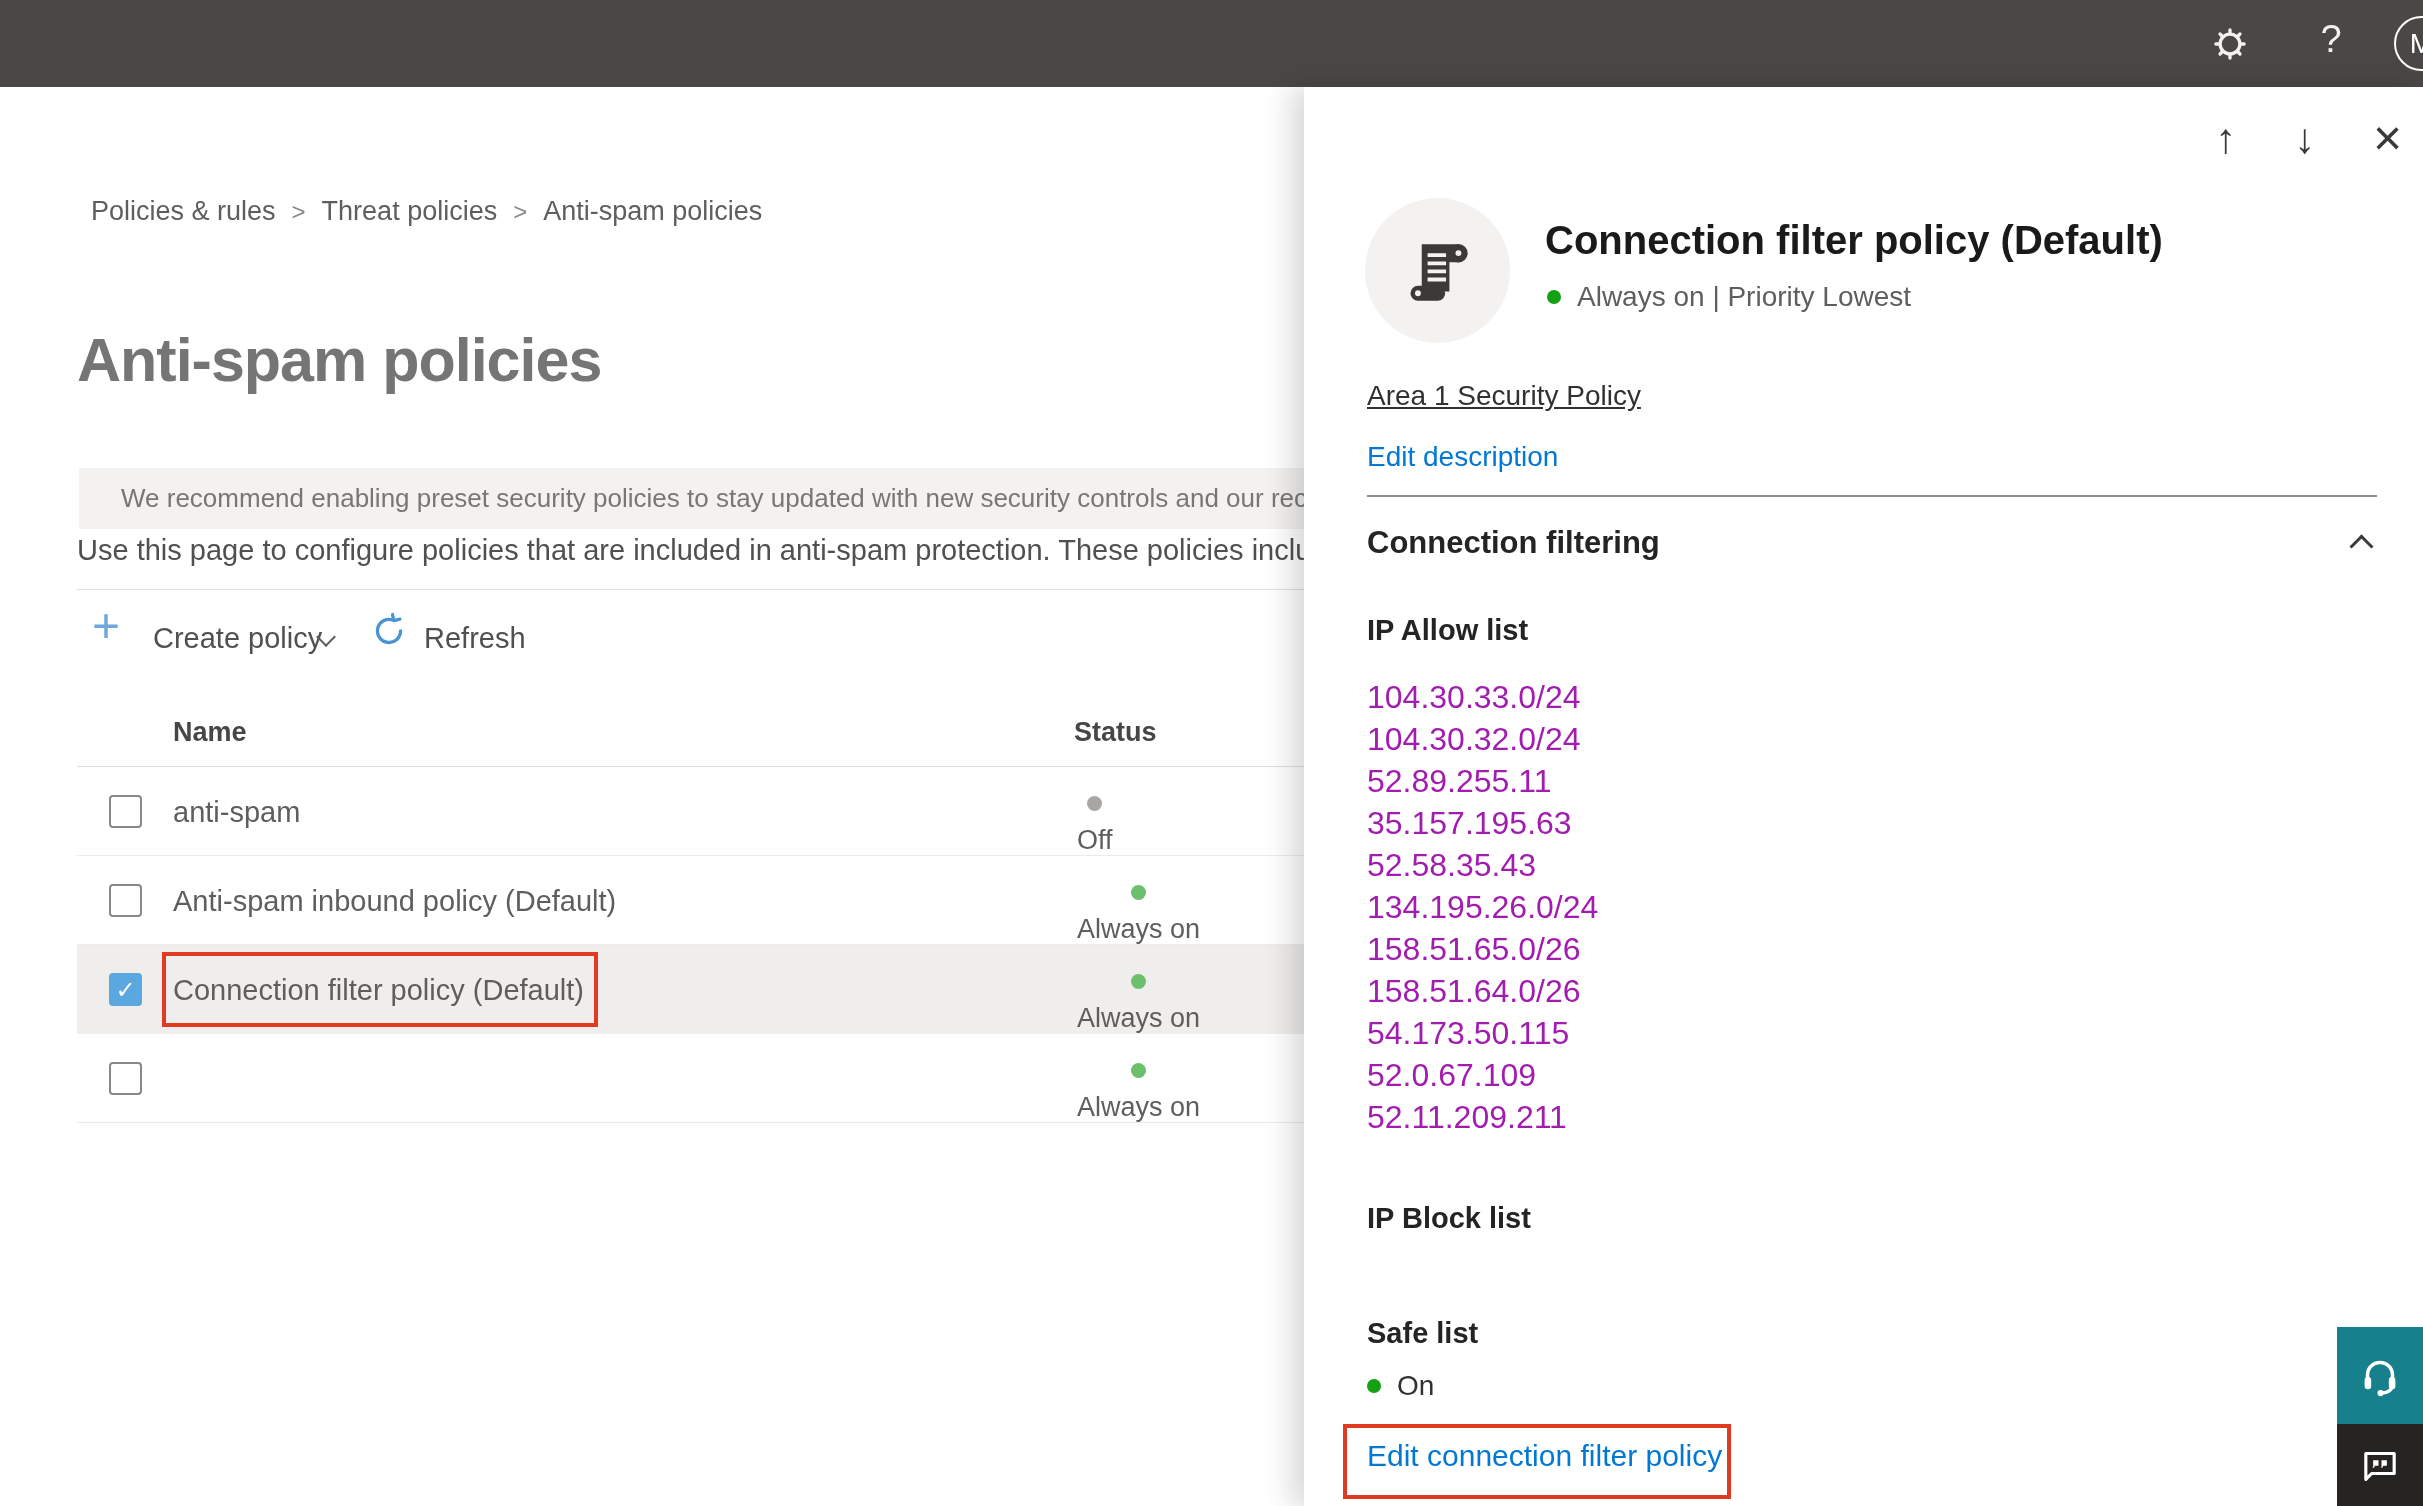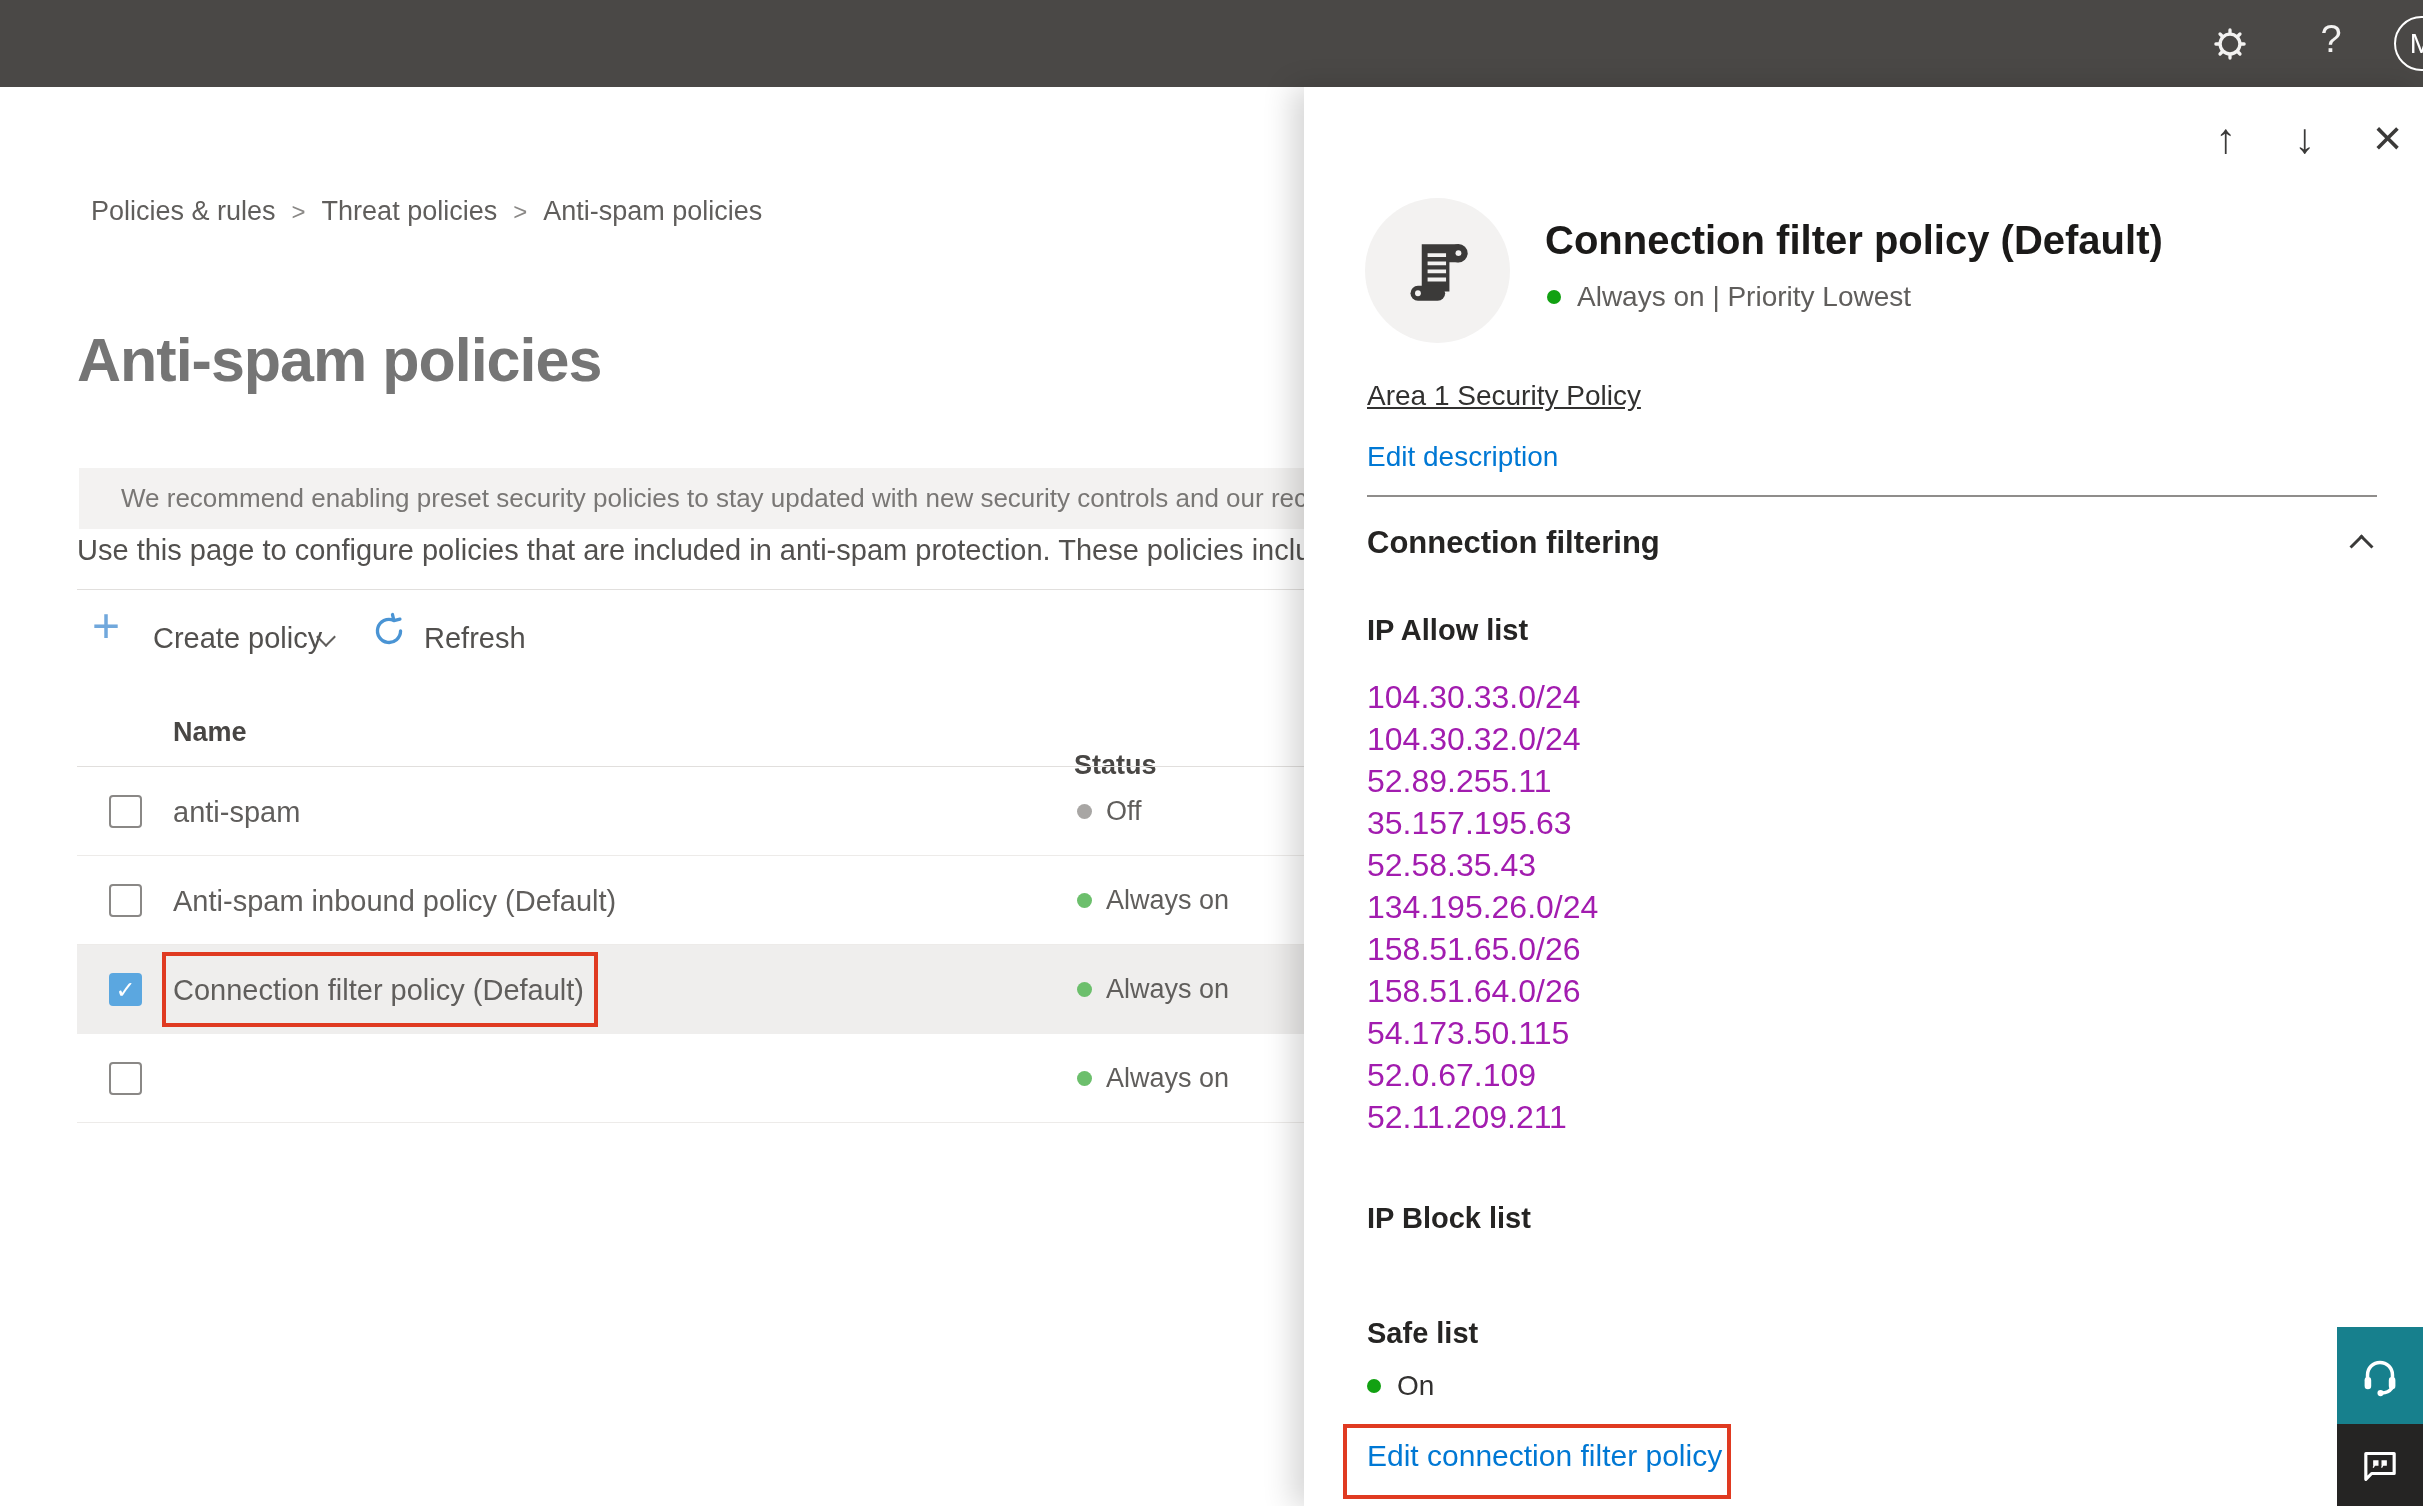--- a/index.html
+++ b/index.html
@@ -34,29 +34,29 @@
   .divider-main { position:absolute; left:77px; top:502px; width:1240px; height:1px; background:#e1dfdd; }
   
   .tb-plus { position:absolute; left:92px; top:515px; font-size:48px; font-weight:200; color:#71a8dc; line-height:48px; cursor:pointer; }
   .tb-create { position:absolute; left:153px; top:535px; font-size:29px; color:#52504e; cursor:pointer; }
   .chev-down { position:absolute; left:319px; top:543px; width:14px; height:14px;
     border-right:2.5px solid #605e5c; border-bottom:2.5px solid #605e5c; transform:rotate(45deg); cursor:pointer; }
   .tb-refresh-icon { position:absolute; left:370px; top:525px; width:38px; height:38px; cursor:pointer; }
   .tb-refresh { position:absolute; left:424px; top:535px; font-size:29px; color:#52504e; cursor:pointer; }
   
   .col-name { position:absolute; left:173px; top:630px; font-size:27px; font-weight:600; color:#484644; }
-  .col-status { position:absolute; left:1074px; top:663px; font-size:27px; font-weight:600; color:#484644; }
+  .col-status { position:absolute; left:1074px; top:630px; font-size:27px; font-weight:600; color:#484644; }
   .head-divider { position:absolute; left:77px; top:679px; width:1249px; height:1px; background:#e1dfdd; }
   .row { position:absolute; left:77px; width:1249px; height:89px; }
   .row-1 { top:680px; } .row-2 { top:769px; } .row-3 { top:858px; background:#efeeed; } .row-4 { top:947px; }
   .row-div { position:absolute; left:0; bottom:0; width:100%; height:1px; background:#edebe9; }
   .checkbox { position:absolute; left:32px; top:28px; width:33px; height:33px; border:2px solid #8a8886; border-radius:4px; background:#fff; cursor:pointer; }
   .checkbox.checked { border:none; background:#5ba7e0; color:#ffffff; font-size:24px; display:flex; align-items:center; justify-content:center; }
   .row-name { position:absolute; left:96px; top:29px; font-size:29px; color:#605e5c; cursor:pointer; }
-  .row-status { position:absolute; left:1000px; top:29px; display:flex; align-items:center; gap:14px; }
+  .row-status { position:absolute; left:1000px; top:29px; display:flex; align-items:center; gap:14px;flex-direction:column; }
   .dot { width:15px; height:15px; border-radius:50%; }
   .dot-gray { background:#a8a6a4; } .dot-green { background:#6cbf6c; }
   .status-text { font-size:27px; color:#605e5c; }
   .sel-box { position:absolute; left:85px; top:7px; width:436px; height:75px; border:4px solid #e03a21; }
   
   .flyout { position:absolute; left:1304px; top:87px; width:1120px; height:1420px; background:#ffffff; box-shadow:-12px 0 28px rgba(0,0,0,0.16); }
   .fly-nav { position:absolute; top:22px; font-size:42px; color:#3b3a39; cursor:pointer; line-height:59px; }
   .nav-up { left:911px; } .nav-down { left:990px; } .nav-close { left:1069px; font-size:50px; }
   .fly-circle { position:absolute; left:61px; top:111px; width:145px; height:145px; border-radius:50%; background:#f3f2f1; display:flex; align-items:center; justify-content:center; }
   .fly-title { position:absolute; left:241px; top:131px; width:851px; font-size:40px; font-weight:bold; color:#1b1a19; }

